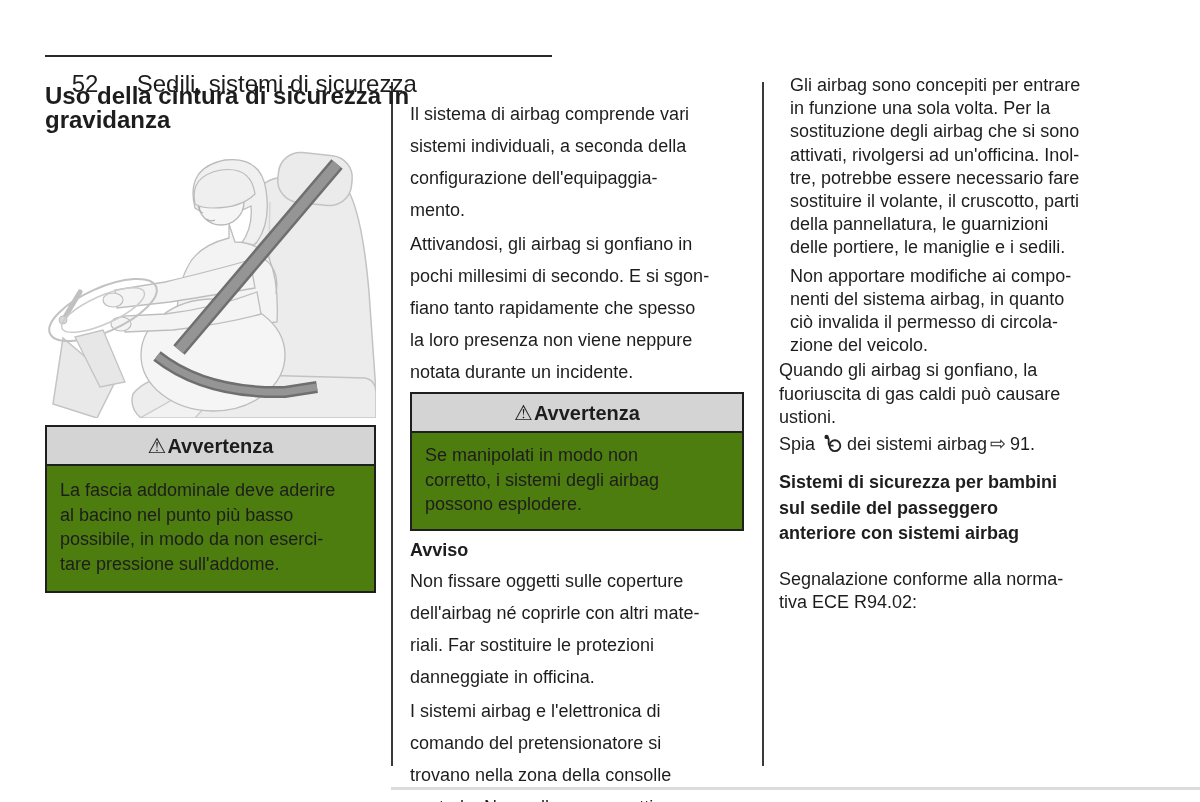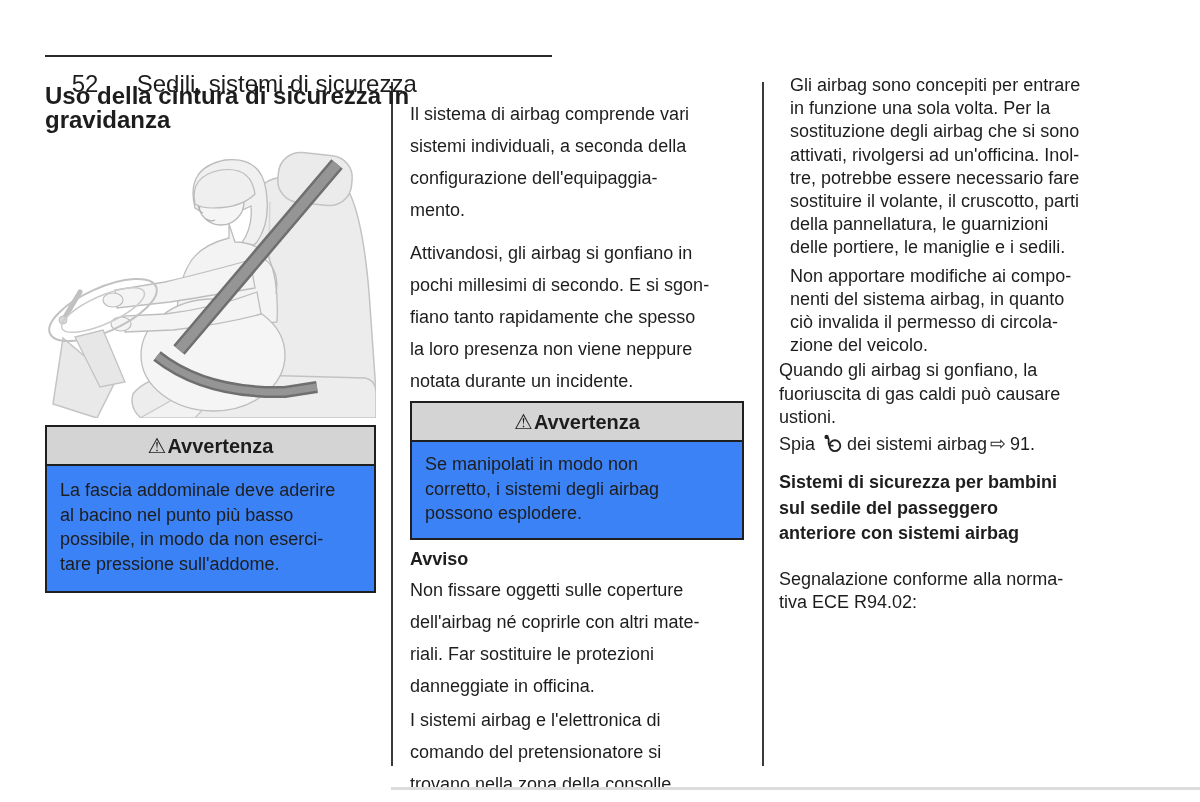--- a/index.html
+++ b/index.html
@@ -13,31 +13,31 @@
   .div1{left:391px;} .div2{left:762px;}
   
   .col{position:absolute;}
   .col-left{left:45px;top:84px;width:331px;}
   .col-mid{left:410px;top:82px;width:334px;}
   .col-right{left:779px;top:72px;width:338px;}
   p,h1,h2,h3{margin:0;}
   .body-txt{font-size:18px;line-height:32px;white-space:pre;}
   .col-right .body-txt{line-height:23.2px;}
   .indent{padding-left:11px;}
-  .mt16{margin-top:16px;} .mt6{margin-top:11px;} .mt4{margin-top:4px;}
+  .mt16{margin-top:16px;} .mt6{margin-top:2px;} .mt4{margin-top:4px;}
   .mt2{margin-top:2px;} .mt8{margin-top:8px;} .mt5{margin-top:5px;}
   .mt3{margin-top:3px;} .mt14{margin-top:14px;} .mt9{margin-top:21px;}
   .left-heading{font-size:24px;line-height:24px;font-weight:bold;white-space:pre;}
   .big-heading{font-size:31px;line-height:36px;font-weight:400;letter-spacing:-0.3px;}
   .sub-heading{font-size:18px;line-height:25.5px;font-weight:bold;white-space:pre;}
   .notice-title{font-size:18px;line-height:22px;font-weight:bold;}
   
   figure.illu{margin:10px 0 0 0;width:331px;height:276px;background:#fff;overflow:hidden;}
   
-  .warnbox{border:2px solid #1f1f1f;background:#3b82f6;}
+  .warnbox{border:2px solid #1f1f1f;background:#4d7c0f;}
   .warnbox.left-warn{margin-top:7px;}
   .warnbox.mid-warn{margin-top:4px;}
   .warnhead{background:#d4d4d4;border-bottom:2px solid #1f1f1f;text-align:center;
             font-weight:bold;font-size:20px;padding:7px 0 6px;}
   .warnhead .tri{font-weight:400;font-size:21px;margin-right:1px;}
   .warnbody{padding:12px 13px 15px;font-size:18px;line-height:24.5px;white-space:pre;}
   .mid-warn .warnbody{padding:10px 13px 12px;}
   
   .spia{font-size:18px;line-height:24px;white-space:nowrap;}
   .spia .gap{margin-right:5px;}

